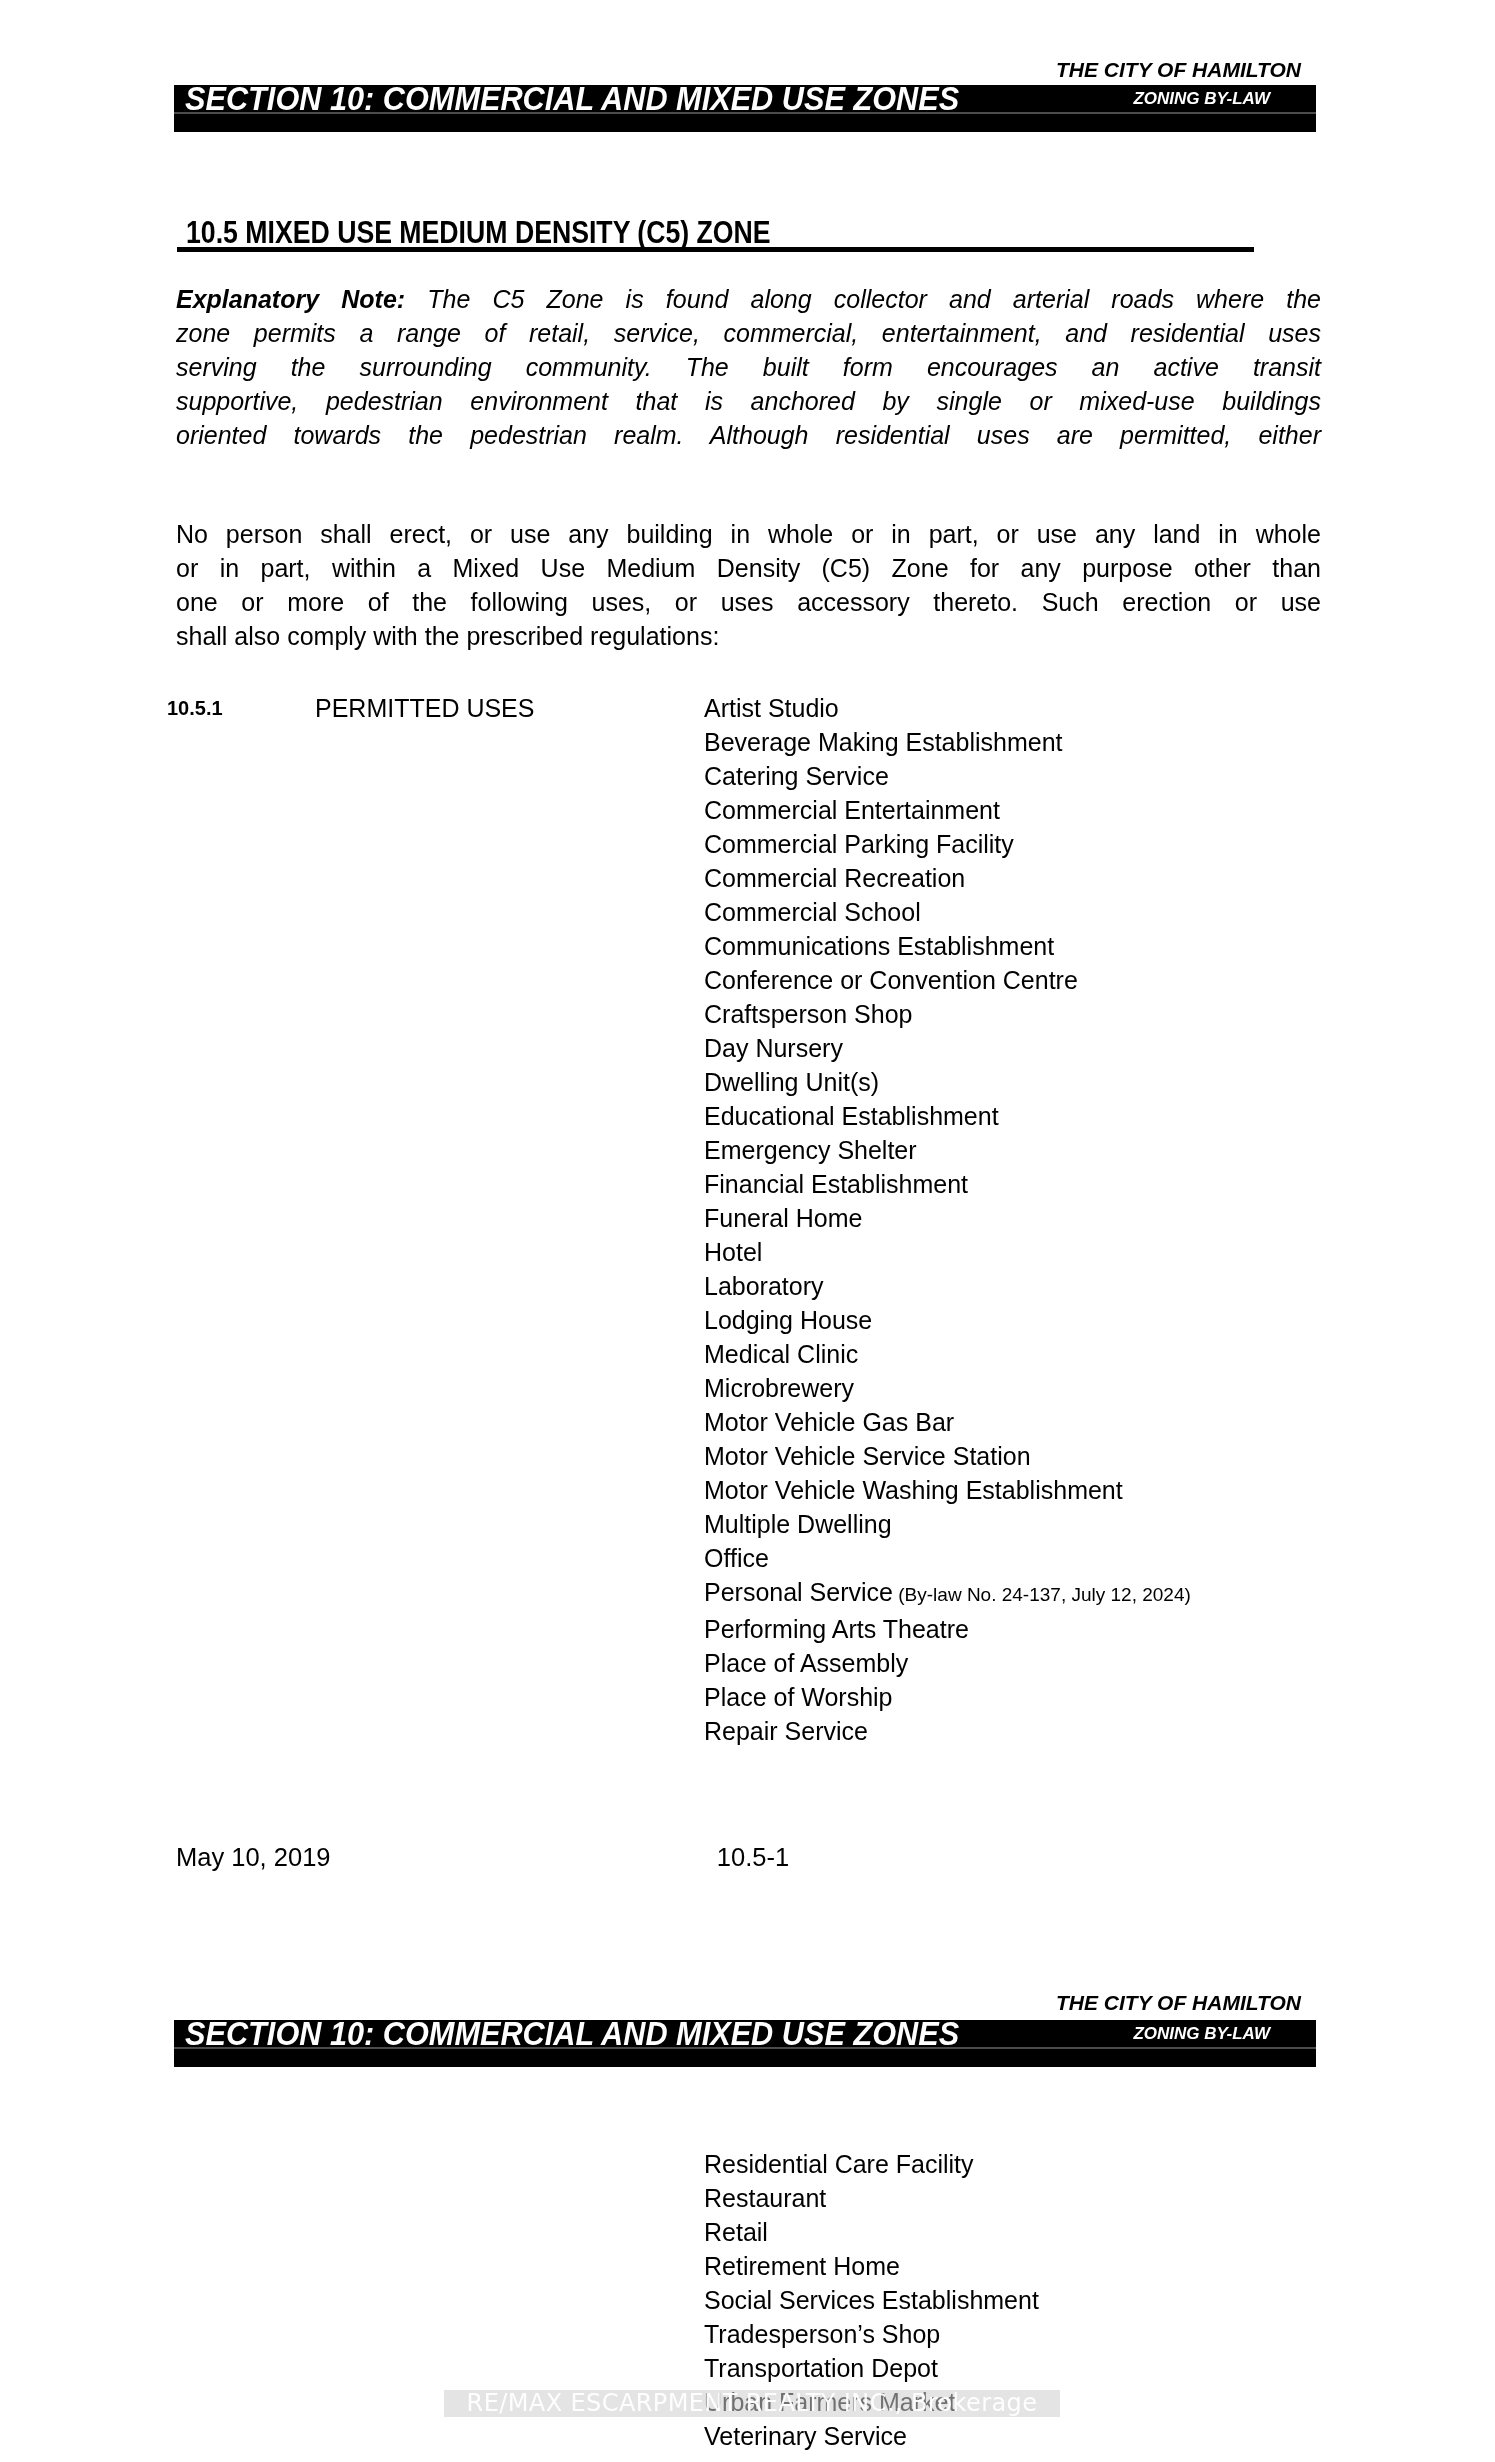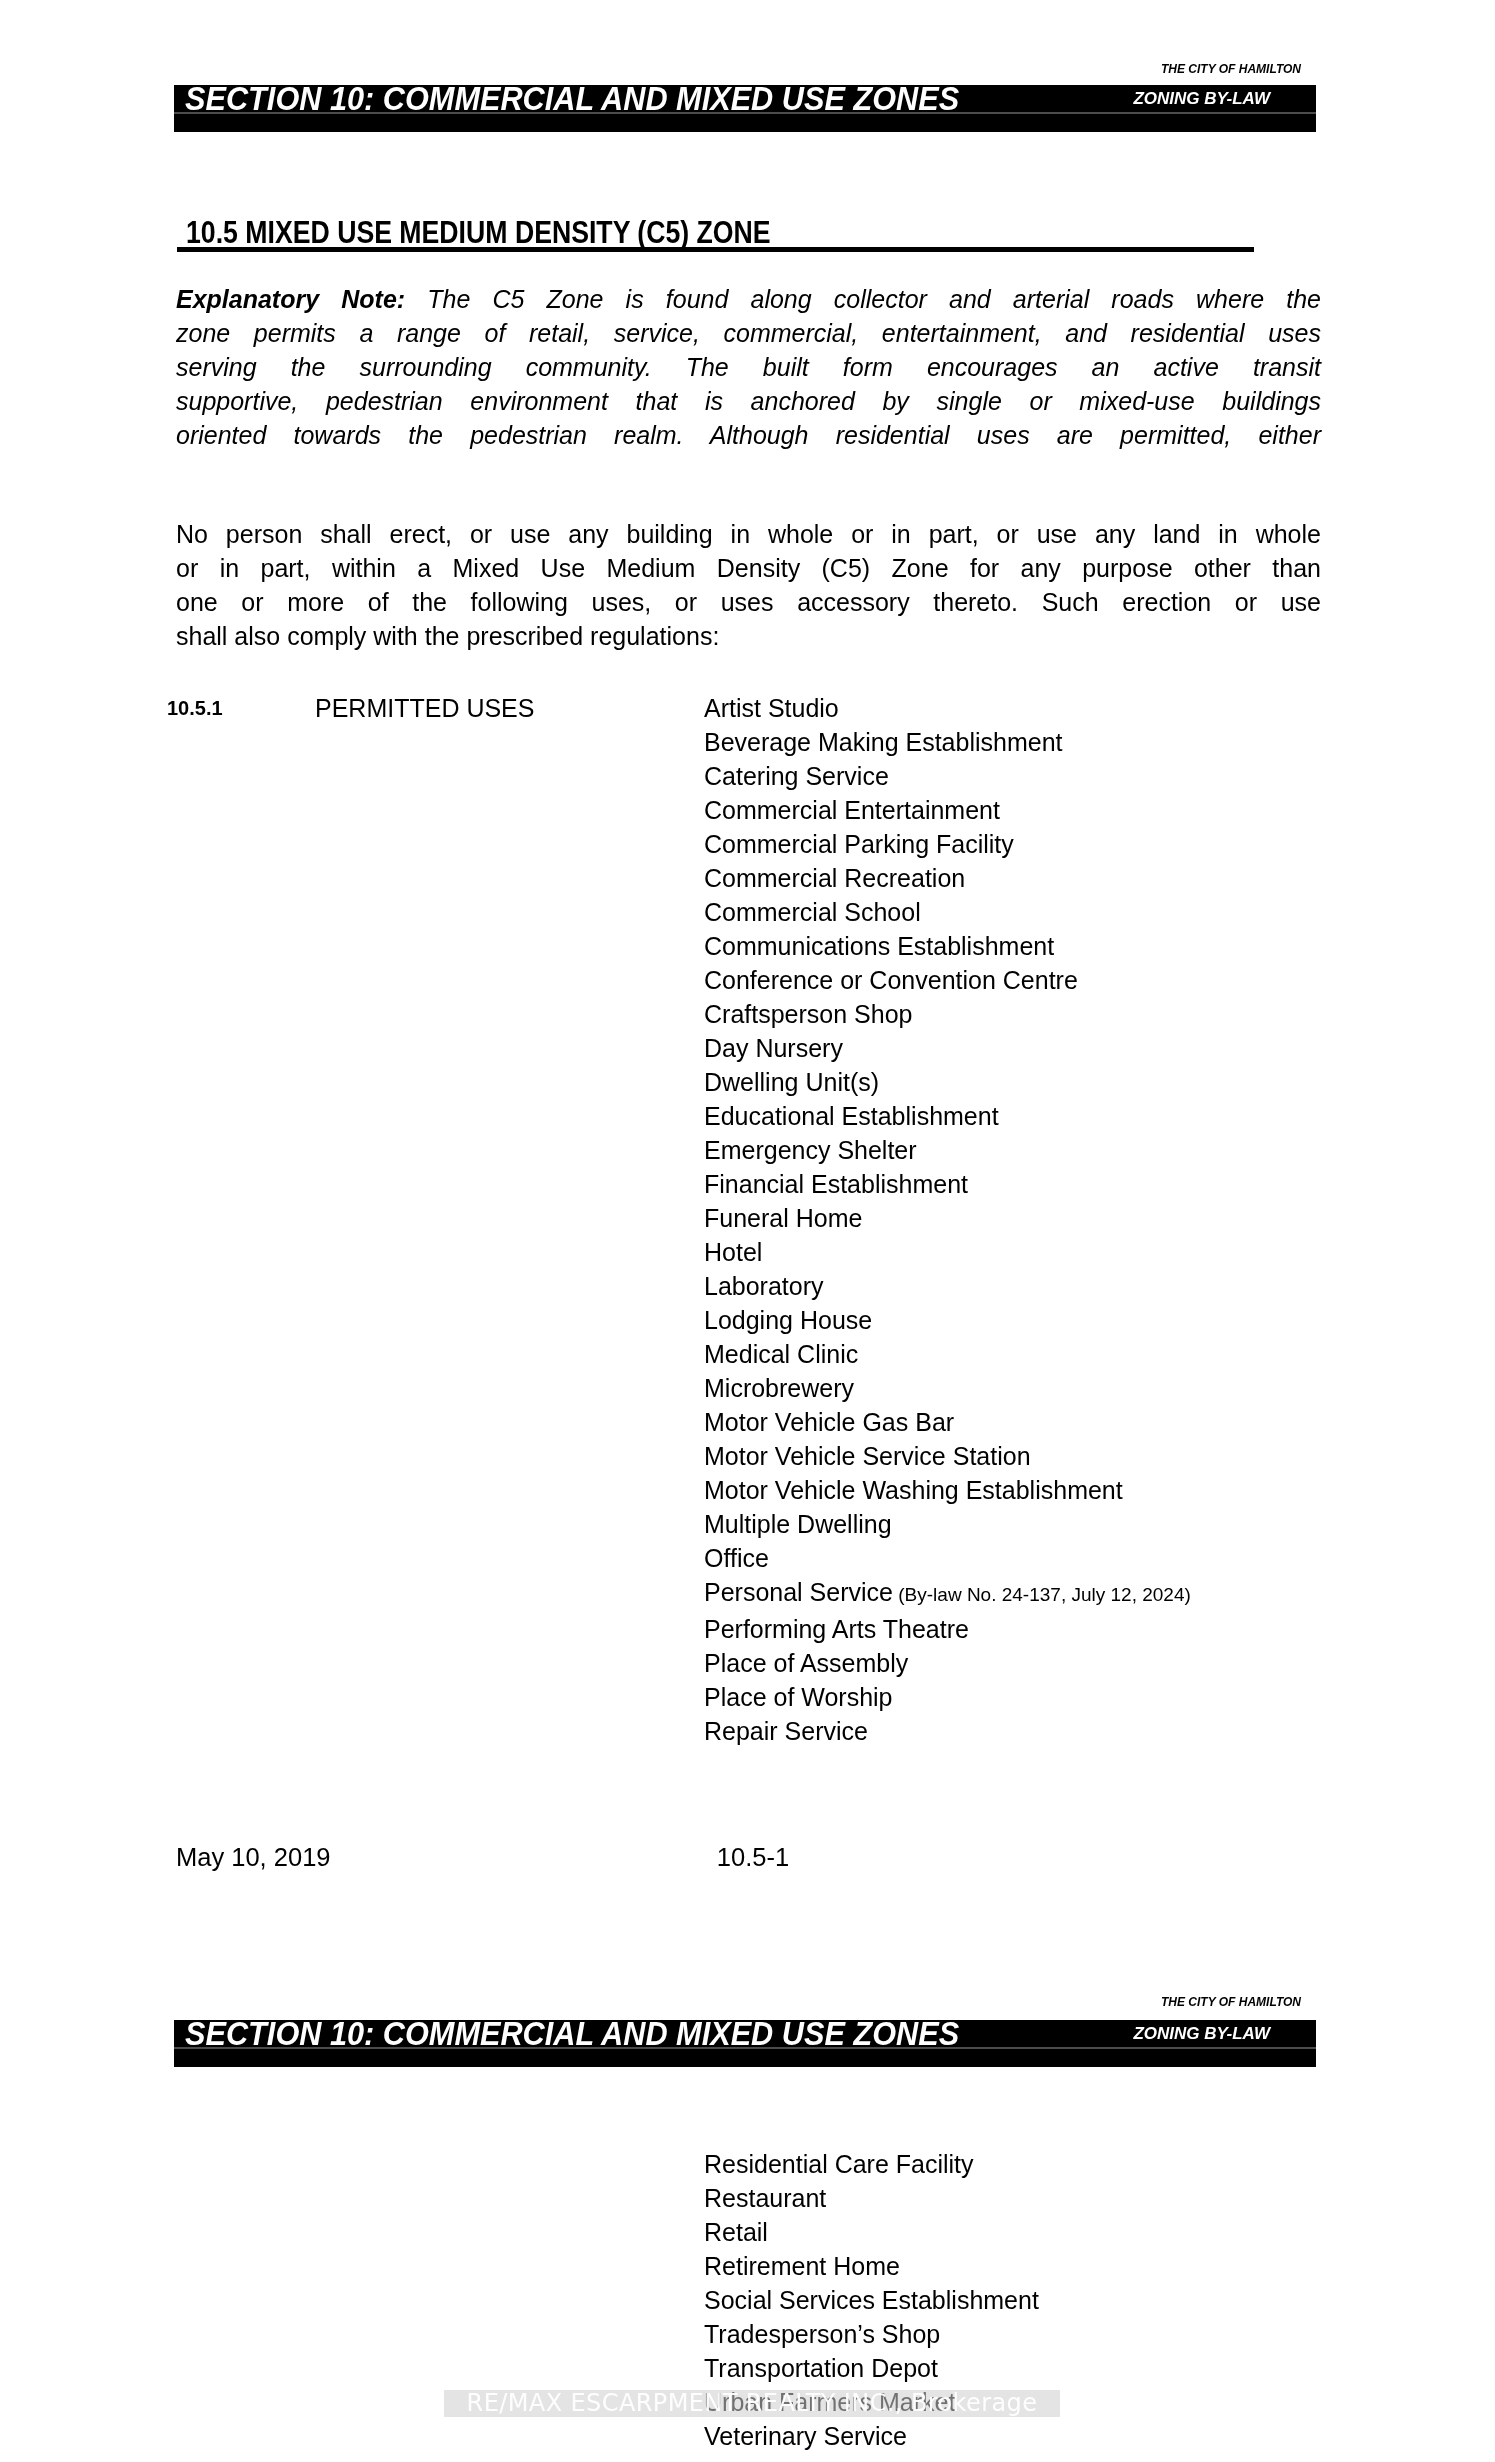--- a/index.html
+++ b/index.html
@@ -13,21 +13,21 @@
     font-family: "Liberation Sans", sans-serif;
     color: #000000;
   }
 
   
   .corner {
     position: absolute;
     right: 195px;
     font-weight: bold;
     font-style: italic;
-    font-size: 12px;
+    font-size: 21px;
     line-height: 19.4px;
     white-space: nowrap;
   }
   .corner.p1 { top: 60px; }
   .corner.p2 { top: 1993px; }
 
   
   .bar {
     position: absolute;
     left: 174px;

